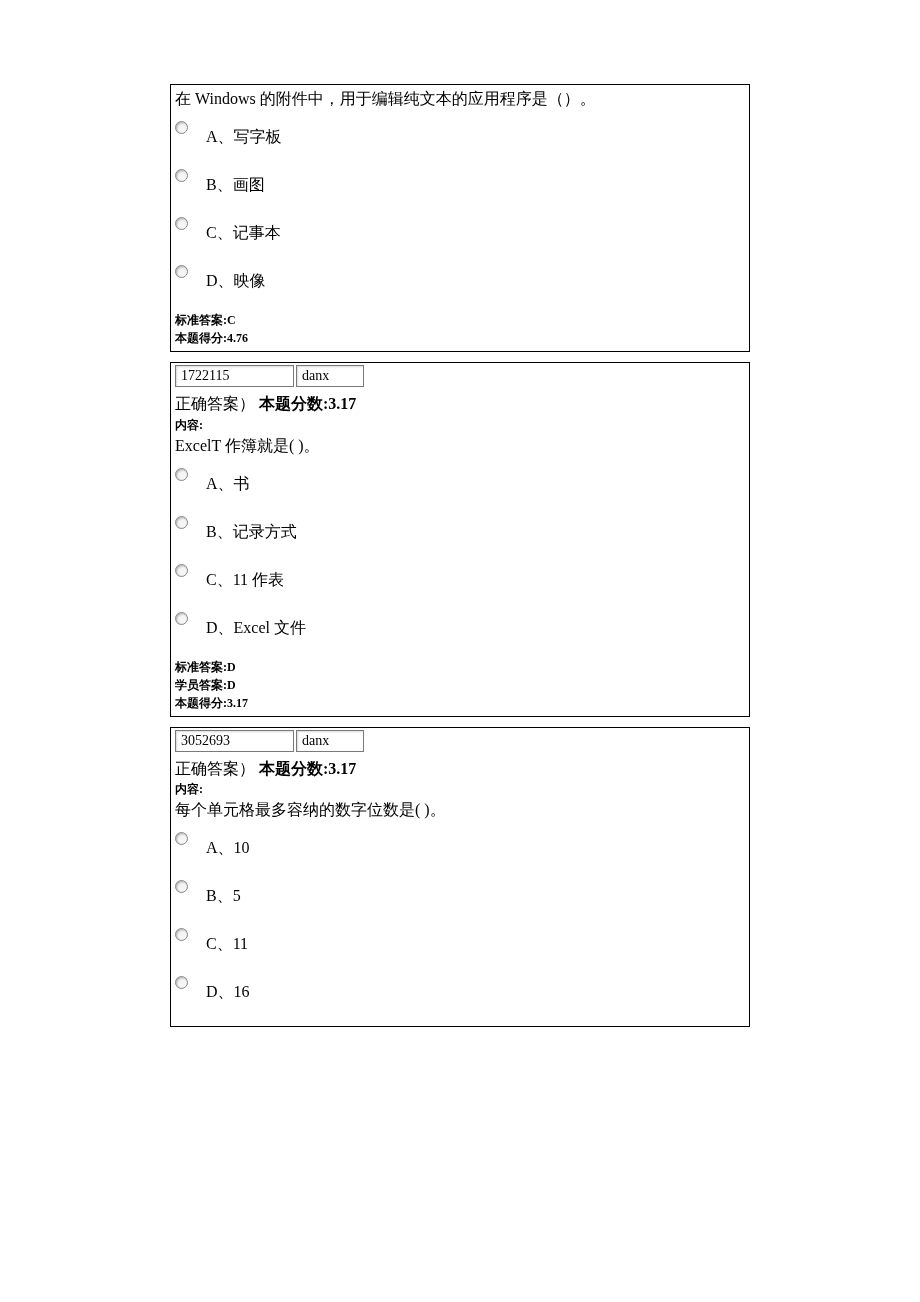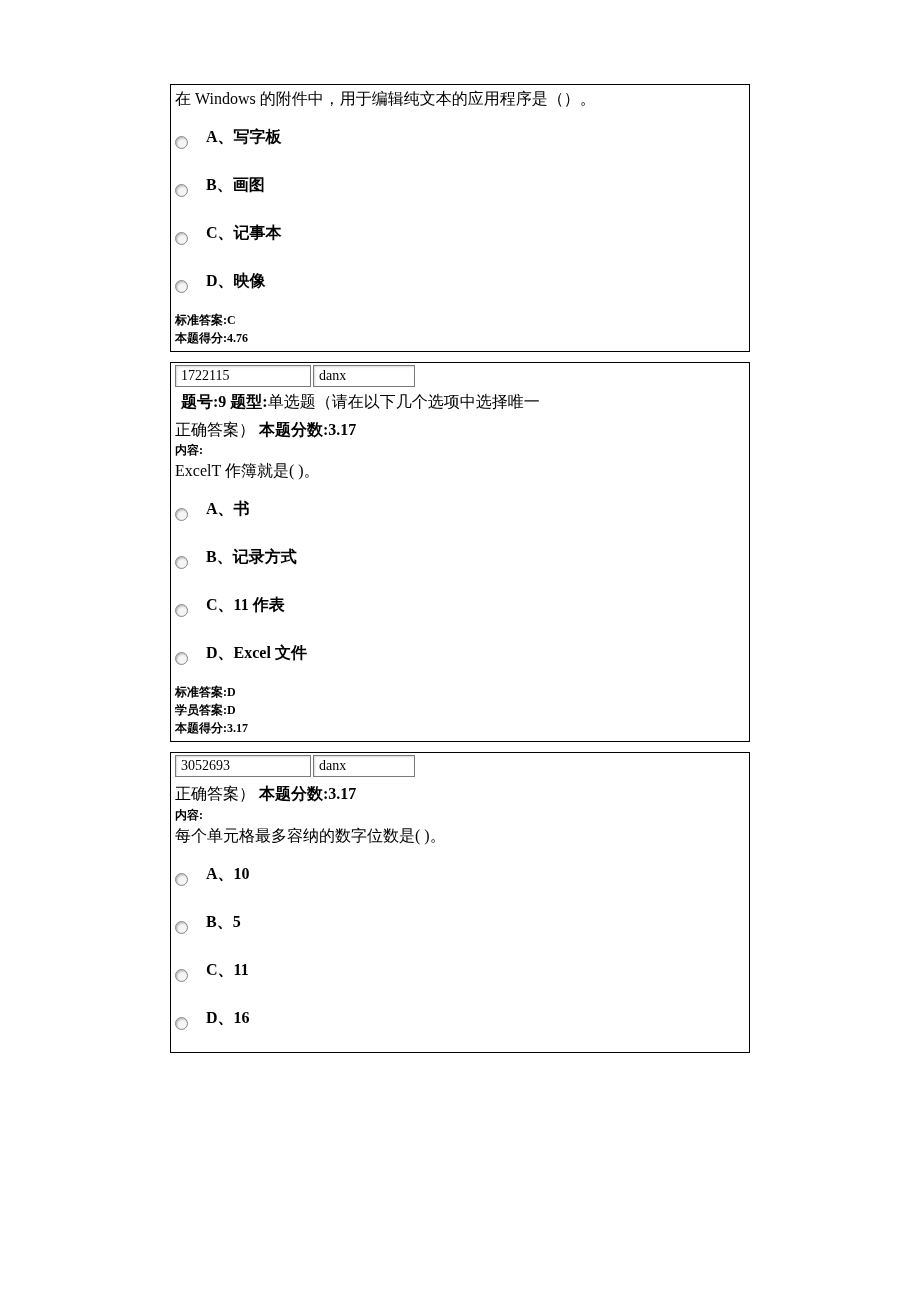--- a/index.html
+++ b/index.html
@@ -24,23 +24,22 @@
       padding: 2px 4px 4px 4px;
       position: relative;
     }
     .question-text {
       font-size: 16px;
       line-height: 1.5;
       margin-bottom: 6px;
     }
     .option-row {
       display: flex;
-      align-items: flex-end;
+      align-items: flex-start;
       margin: 8px 0 18px 0;
-      font-weight: bold;
     }
     .radio-btn {
       width: 13px;
       height: 13px;
       border: 1px solid #888;
       border-radius: 50%;
       background: #f5f5f5;
       margin-top: 2px;
       margin-right: 18px;
       flex-shrink: 0;
@@ -72,24 +71,24 @@
       display: inline-flex;
       align-items: center;
       padding: 0 5px;
       font-size: 14px;
       font-family: inherit;
       box-shadow: inset 1px 1px 2px rgba(0,0,0,0.15);
       margin-right: 2px;
       margin-bottom: 2px;
     }
     .input-box.id-box {
-      width: 136px;
+      width: 119px;
     }
     .input-box.type-box {
-      width: 102px;
+      width: 68px;
     }
     .header-text {
       font-size: 16px;
       line-height: 1.6;
       margin-left: 6px;
     }
     .header-text-cont {
       font-size: 16px;
       line-height: 1.6;
     }
@@ -133,25 +132,20 @@
       <div class="answer-line">
         <span>本题得分:</span><span>4.76</span>
       </div>
     </div>
   </div>
 
   <div class="question-block">
     <div class="header-row">
       <span class="input-box id-box">1722115</span>
       <span class="input-box type-box">danx</span>
-      <span class="header-text">
-        <span class="bold">题号:</span><span class="bold">9</span>
-        <span> </span>
-        <span class="bold">题型:</span><span>单选题（请在以下几个选项中选择唯一</span>
-      </span>
     </div>
     <div class="header-text-cont">
       <span>正确答案）</span>
       <span> </span>
       <span class="bold">本题分数:</span><span class="bold">3.17</span>
     </div>
     <div class="content-label">内容:</div>
     <div class="question-text">ExcelT 作簿就是( )。</div>
 
     <div class="option-row">

